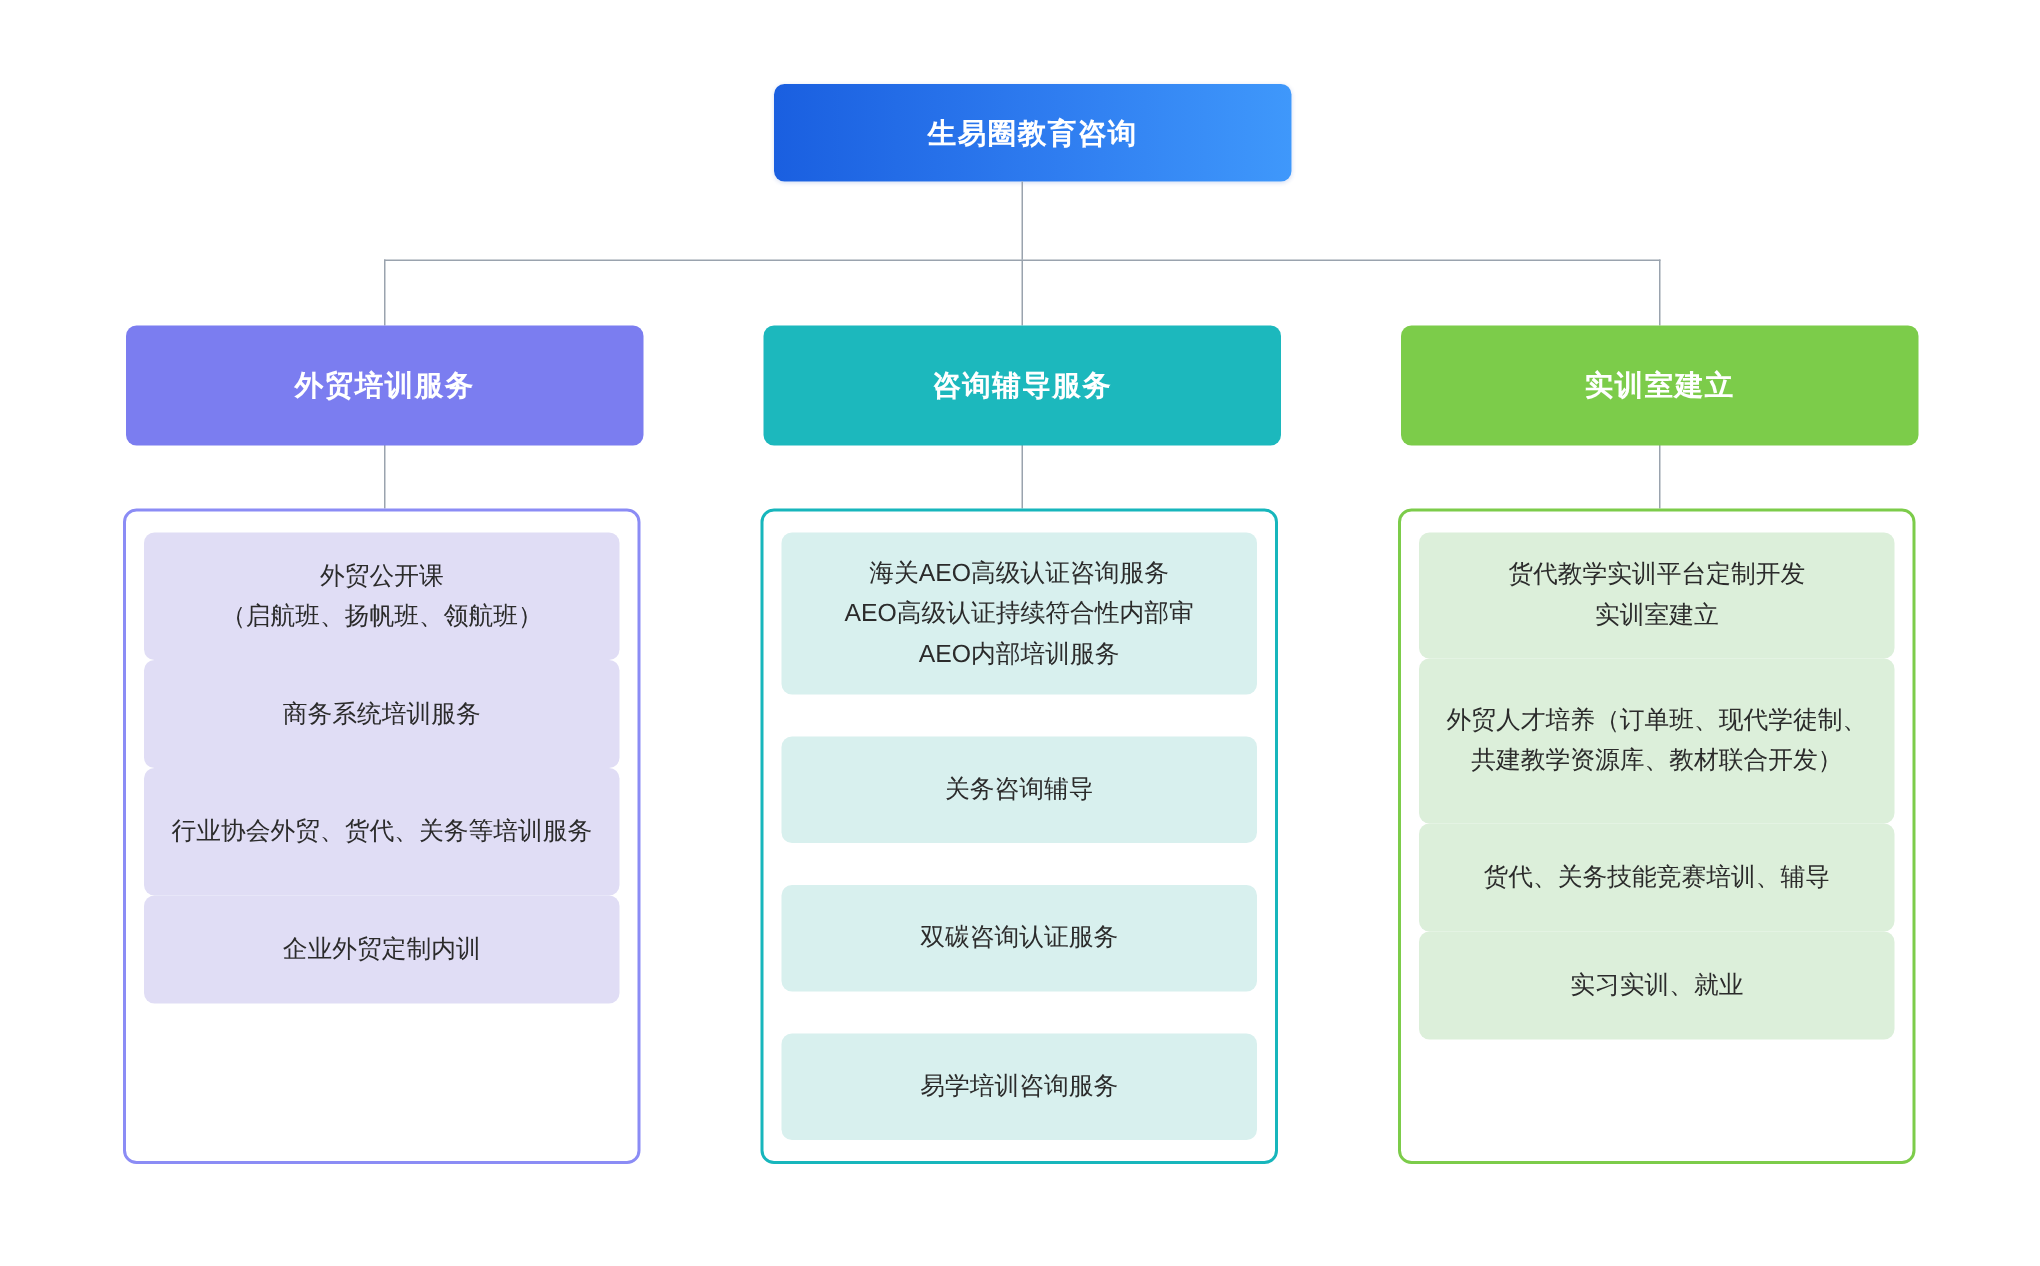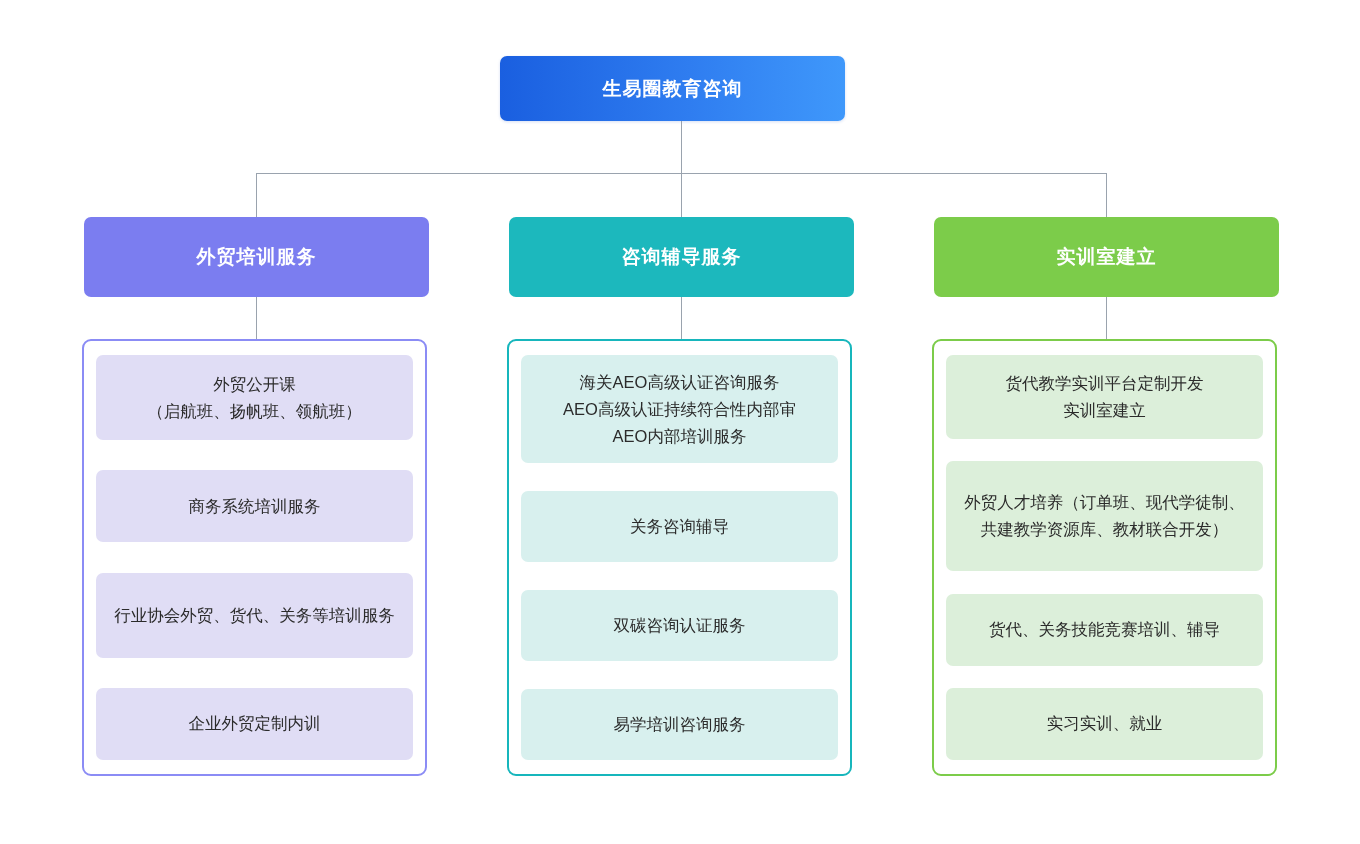--- a/index.html
+++ b/index.html
@@ -17,21 +17,21 @@
 
   #chart {
     position: relative;
     width: 1360px;
     height: 844px;
   }
 
   
   .root-node {
     position: absolute;
-    left: 500px;
+    left: 516px;
     top: 56px;
     width: 345px;
     height: 65px;
     border-radius: 7px;
     background: linear-gradient(90deg, #1a5fe0 0%, #2f7df0 55%, #3f98fb 100%);
     color: #ffffff;
     font-size: 19px;
     font-weight: bold;
     letter-spacing: 1px;
     display: flex;
@@ -71,21 +71,21 @@
     top: 339px;
     width: 345px;
     height: 437px;
     box-sizing: border-box;
     border-radius: 9px;
     background: #ffffff;
     border: 2px solid transparent;
     padding: 14px 12px;
     display: flex;
     flex-direction: column;
-    justify-content: space-between;
+    justify-content: flex-start;
   }
   .panel.c0 { left: 82px;  border-color: #8b8cf5; }
   .panel.c1 { left: 507px; border-color: #17b6bc; gap: 28px; }
   .panel.c2 { left: 932px; border-color: #7ccc4a; }
 
   
   .item {
     box-sizing: border-box;
     border-radius: 7px;
     display: flex;

